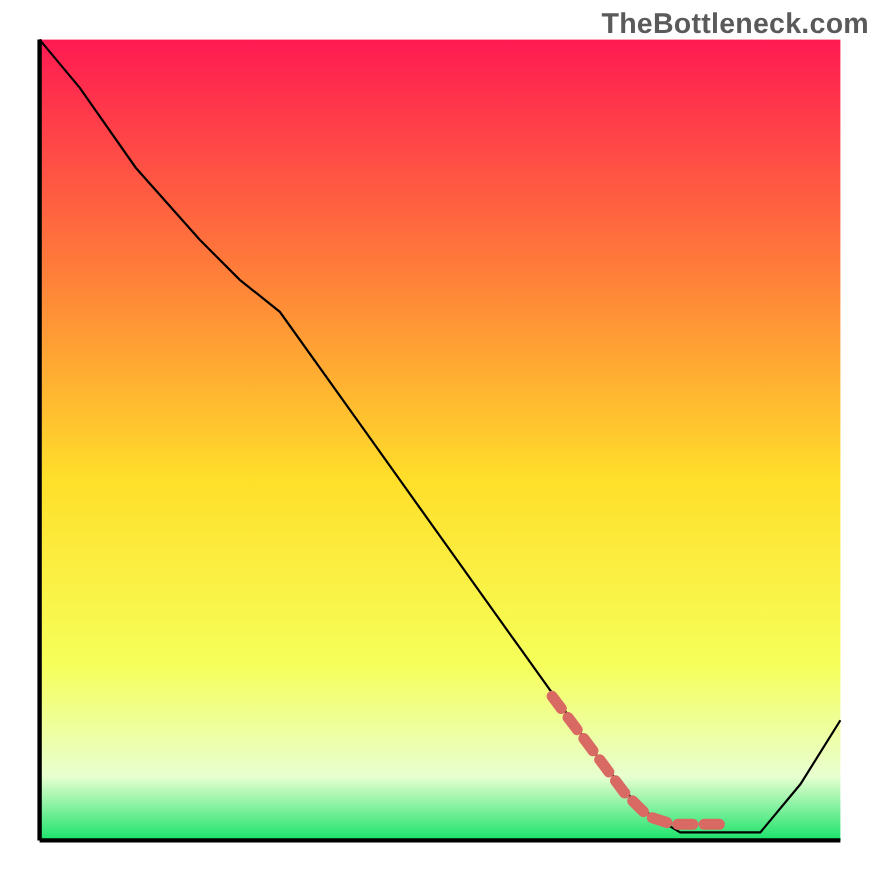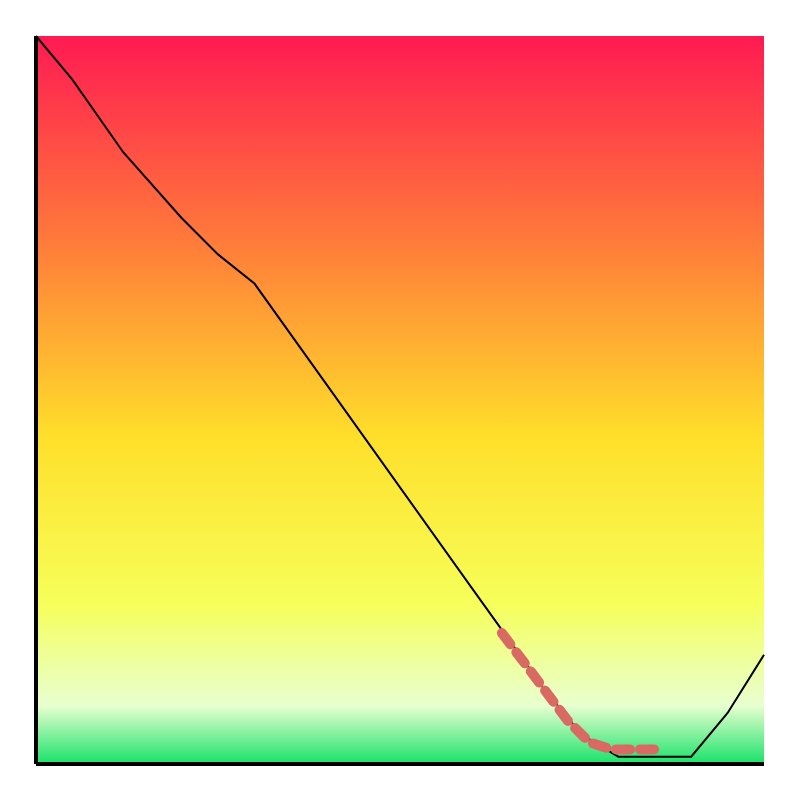--- a/index.html
+++ b/index.html
@@ -27,20 +27,21 @@
     font-weight: 600;
     color: #5a5a5a;
     letter-spacing: 0.2px;
     user-select: none;
   }
 </style>
 </head>
 <body>
 
 <div class="chart-container">
+  <div class="watermark">TheBottleneck.com</div>
 
   <svg id="chart-svg" width="800" height="800" viewBox="0 0 800 800">
     <defs>
       <linearGradient id="bg-grad" x1="0" y1="0" x2="0" y2="1">
         <stop id="g0" offset="0%" stop-color="#ff1a52"></stop>
         <stop id="g1" offset="28%" stop-color="#ff7a3a"></stop>
         <stop id="g2" offset="55%" stop-color="#ffdf2a"></stop>
         <stop id="g3" offset="78%" stop-color="#f6ff5a"></stop>
         <stop id="g4" offset="92%" stop-color="#e8ffd0"></stop>
         <stop id="g5" offset="100%" stop-color="#19e26a"></stop>

